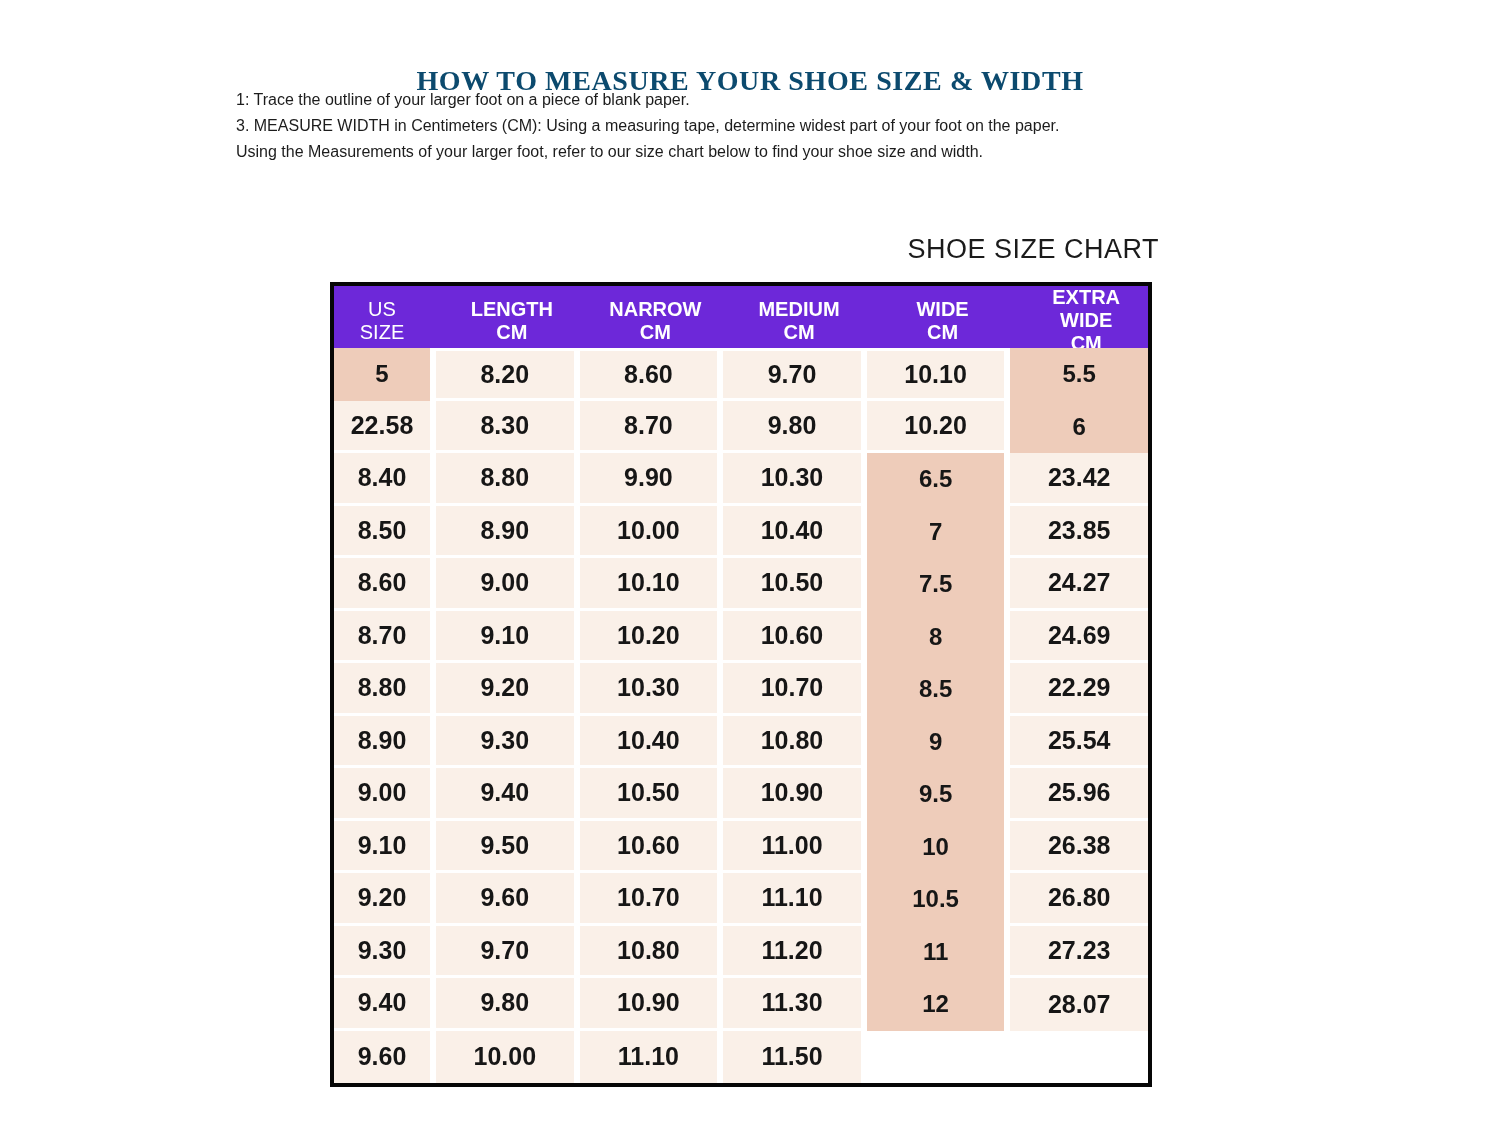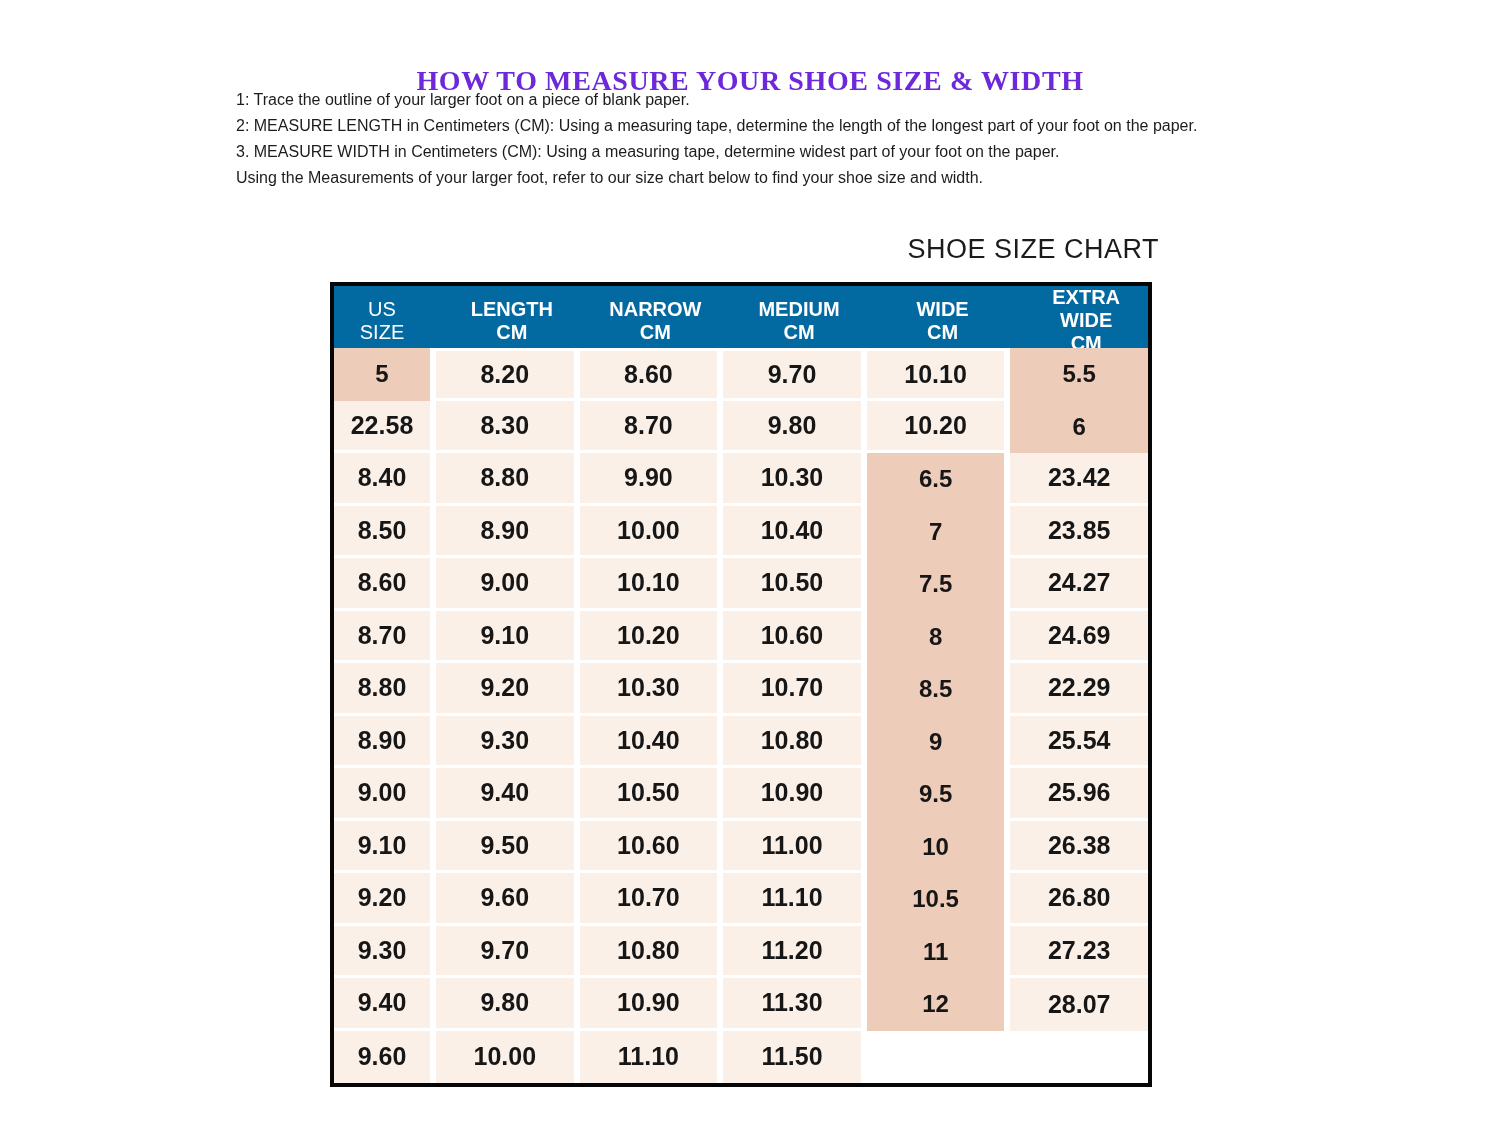--- a/index.html
+++ b/index.html
@@ -10,21 +10,21 @@
     position:relative;
     font-family:"Liberation Sans", sans-serif;
     color:#1a1a1a;
     overflow:hidden;
   }
   .page-title {
     position:absolute; top:46px; left:0; width:100%;
     text-align:center;
     font-family:"Liberation Serif", serif;
     font-weight:700; font-size:28px; letter-spacing:0.6px;
-    color:#6d28d9;
+    color:#0c4a6e;
   }
   .instructions {
     position:absolute; top:87px; left:236px; width:992px;
     font-family:Liberation Sans, sans-serif;
     font-size:16px; line-height:26px; color:#1c1c1c;
   }
   .instructions p { margin:0; }
   .chart-title {
     position:absolute; top:234px; left:337px; width:822px;
     text-align:right;
@@ -35,21 +35,21 @@
     position:absolute; top:282px; left:330px;
     width:822px; height:805px;
     background:#060606;
     box-sizing:border-box;
     padding:4px;
   }
   .thead {
     display:grid;
     grid-template-columns:96px repeat(5, 1fr);
     column-gap:20px;
-    background:#0369a1;
+    background:#6d28d9;
     color:#ffffff;
     height:62px;
     align-items:center;
   }
   .hcell {
     text-align:center;
     font-weight:700;
     font-size:20px;
     line-height:23px;
   }
@@ -72,21 +72,20 @@
   .tbody .cell.data:nth-child(-n+6) { border-top:3px solid #ffffff; }
   .tbody .cell.data:nth-last-child(-n+6) { border-bottom:none; }
 </style>
 </head>
 <body>
 
 <h1 class="page-title">HOW TO MEASURE YOUR SHOE SIZE &amp; WIDTH</h1>
 
 <div class="instructions">
   <p>1: Trace the outline of your larger foot on a piece of blank paper.</p>
-  <p>2: MEASURE LENGTH in Centimeters (CM): Using a measuring tape, determine the length of the longest part of your foot on the paper.</p>
   <p>3. MEASURE WIDTH in Centimeters (CM): Using a measuring tape, determine widest part of your foot on the paper.</p>
   <p>Using the Measurements of your larger foot, refer to our size chart below to find your shoe size and width.</p>
 </div>
 
 <div class="chart-title">SHOE SIZE CHART</div>
 
 <div class="table-outer">
   <div class="thead" id="thead">
       <div class="hcell first">
         <div>US</div>

